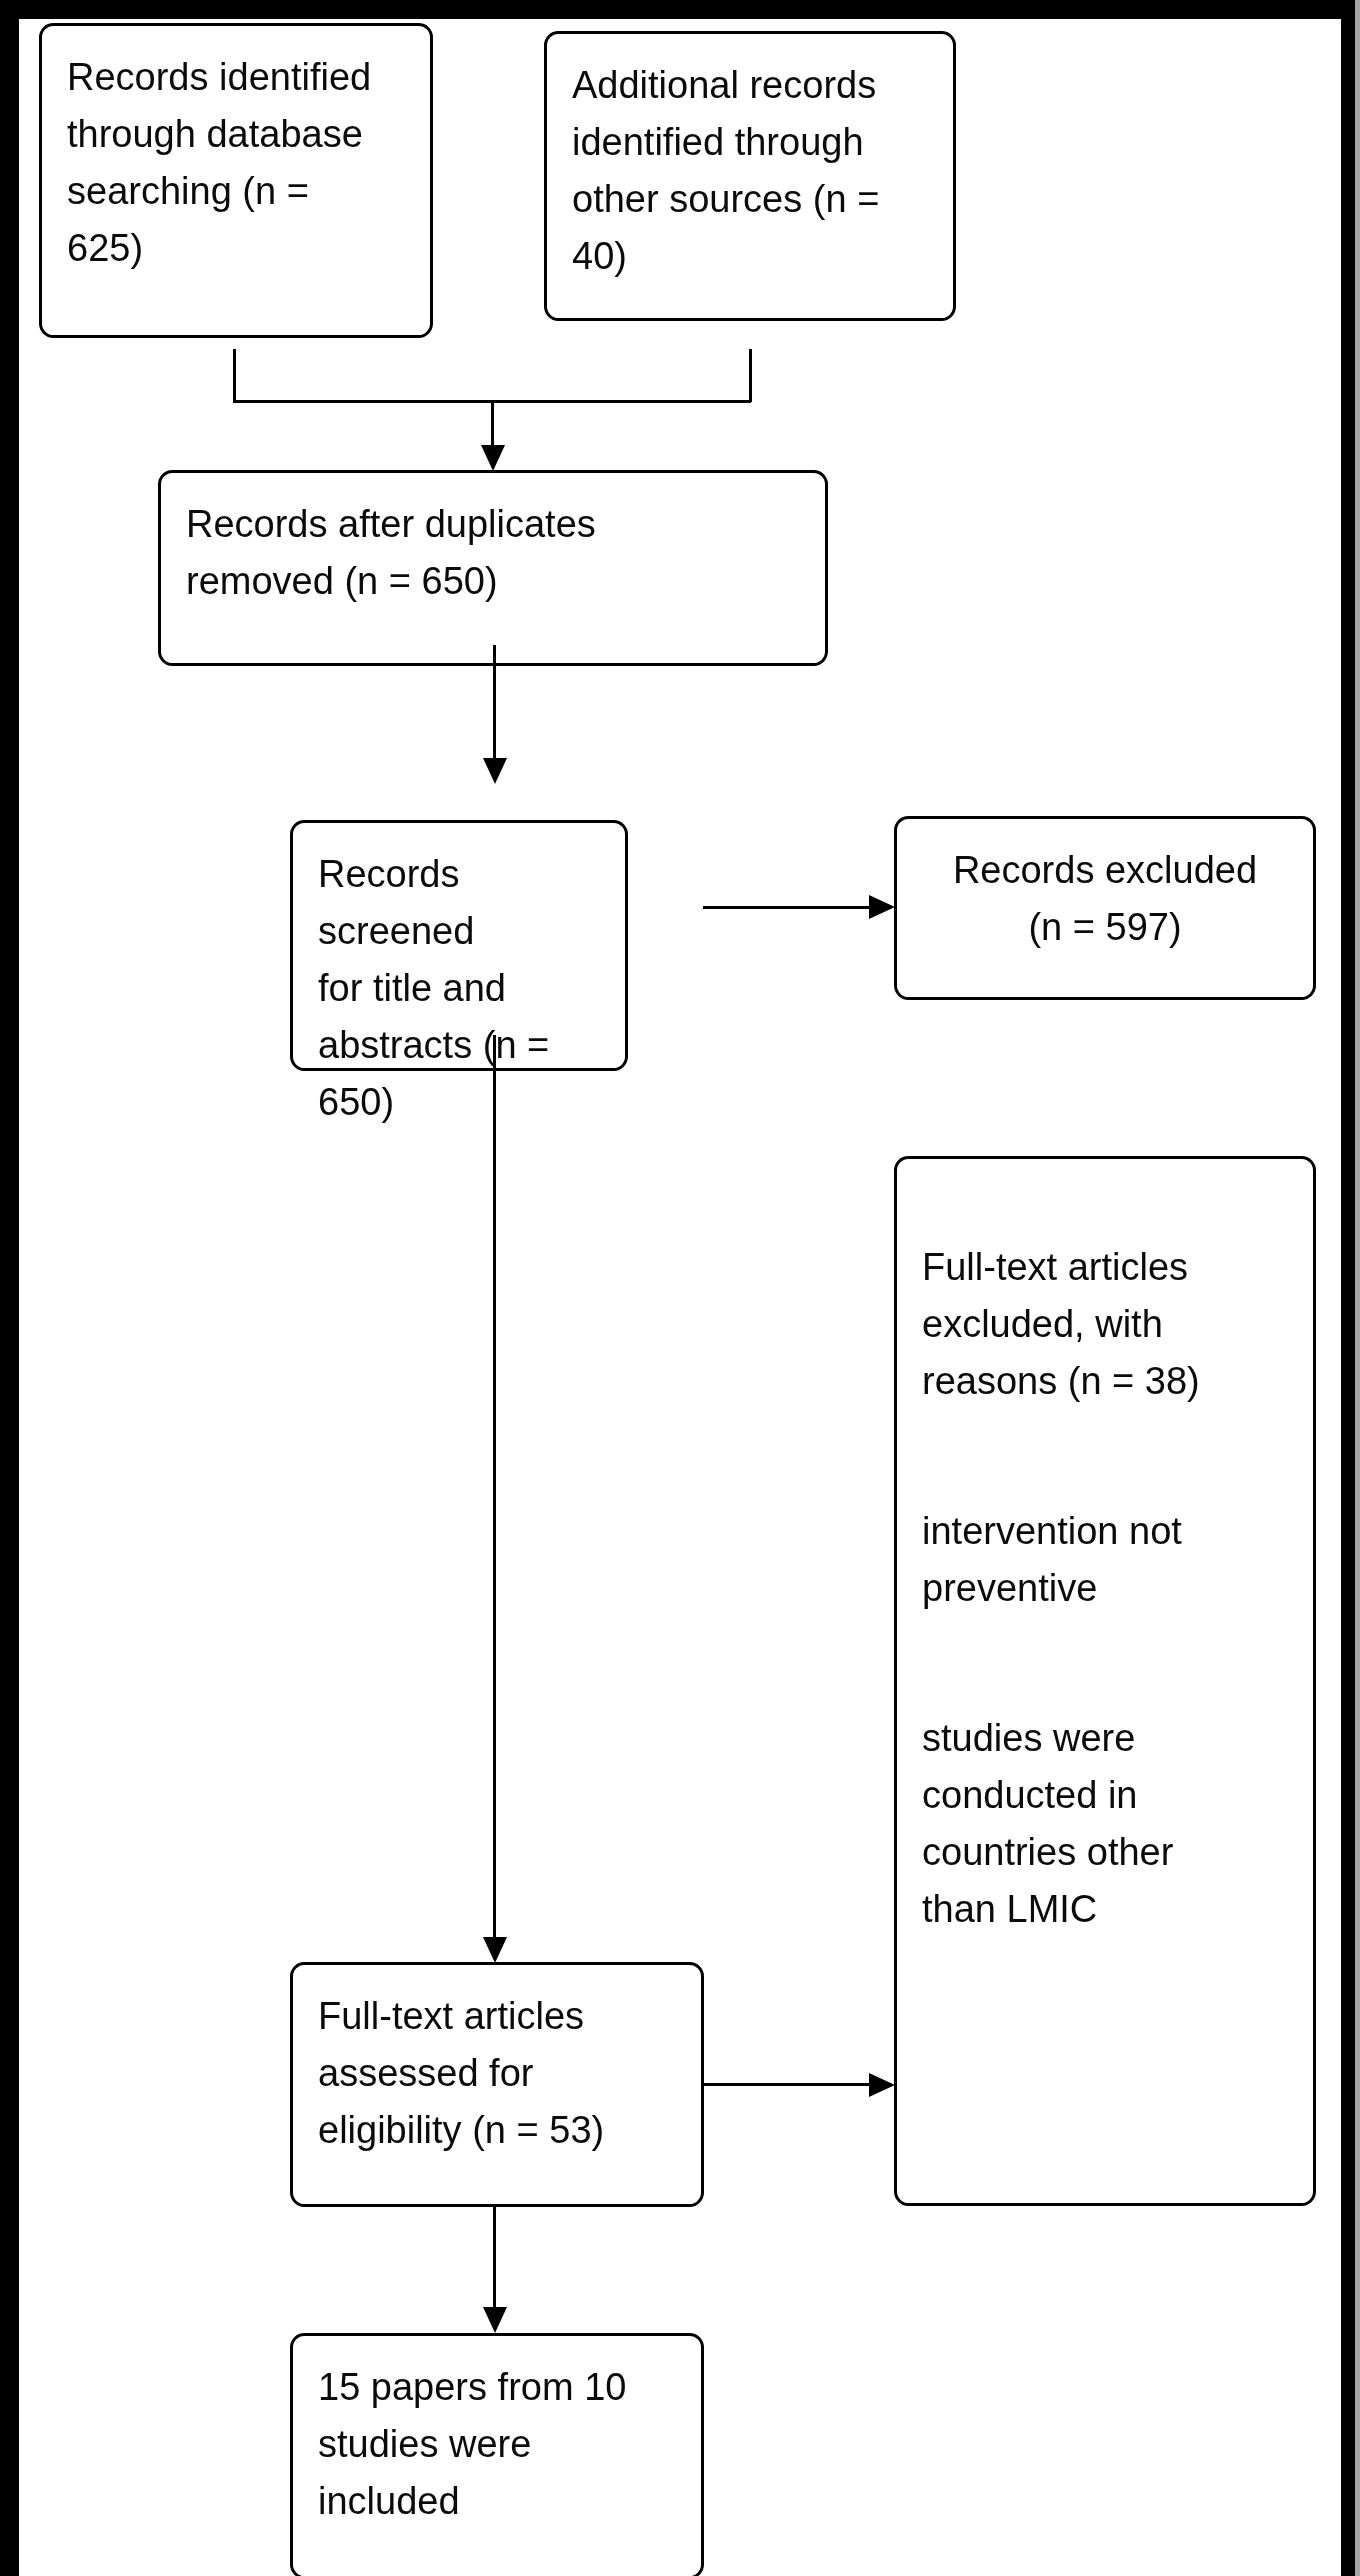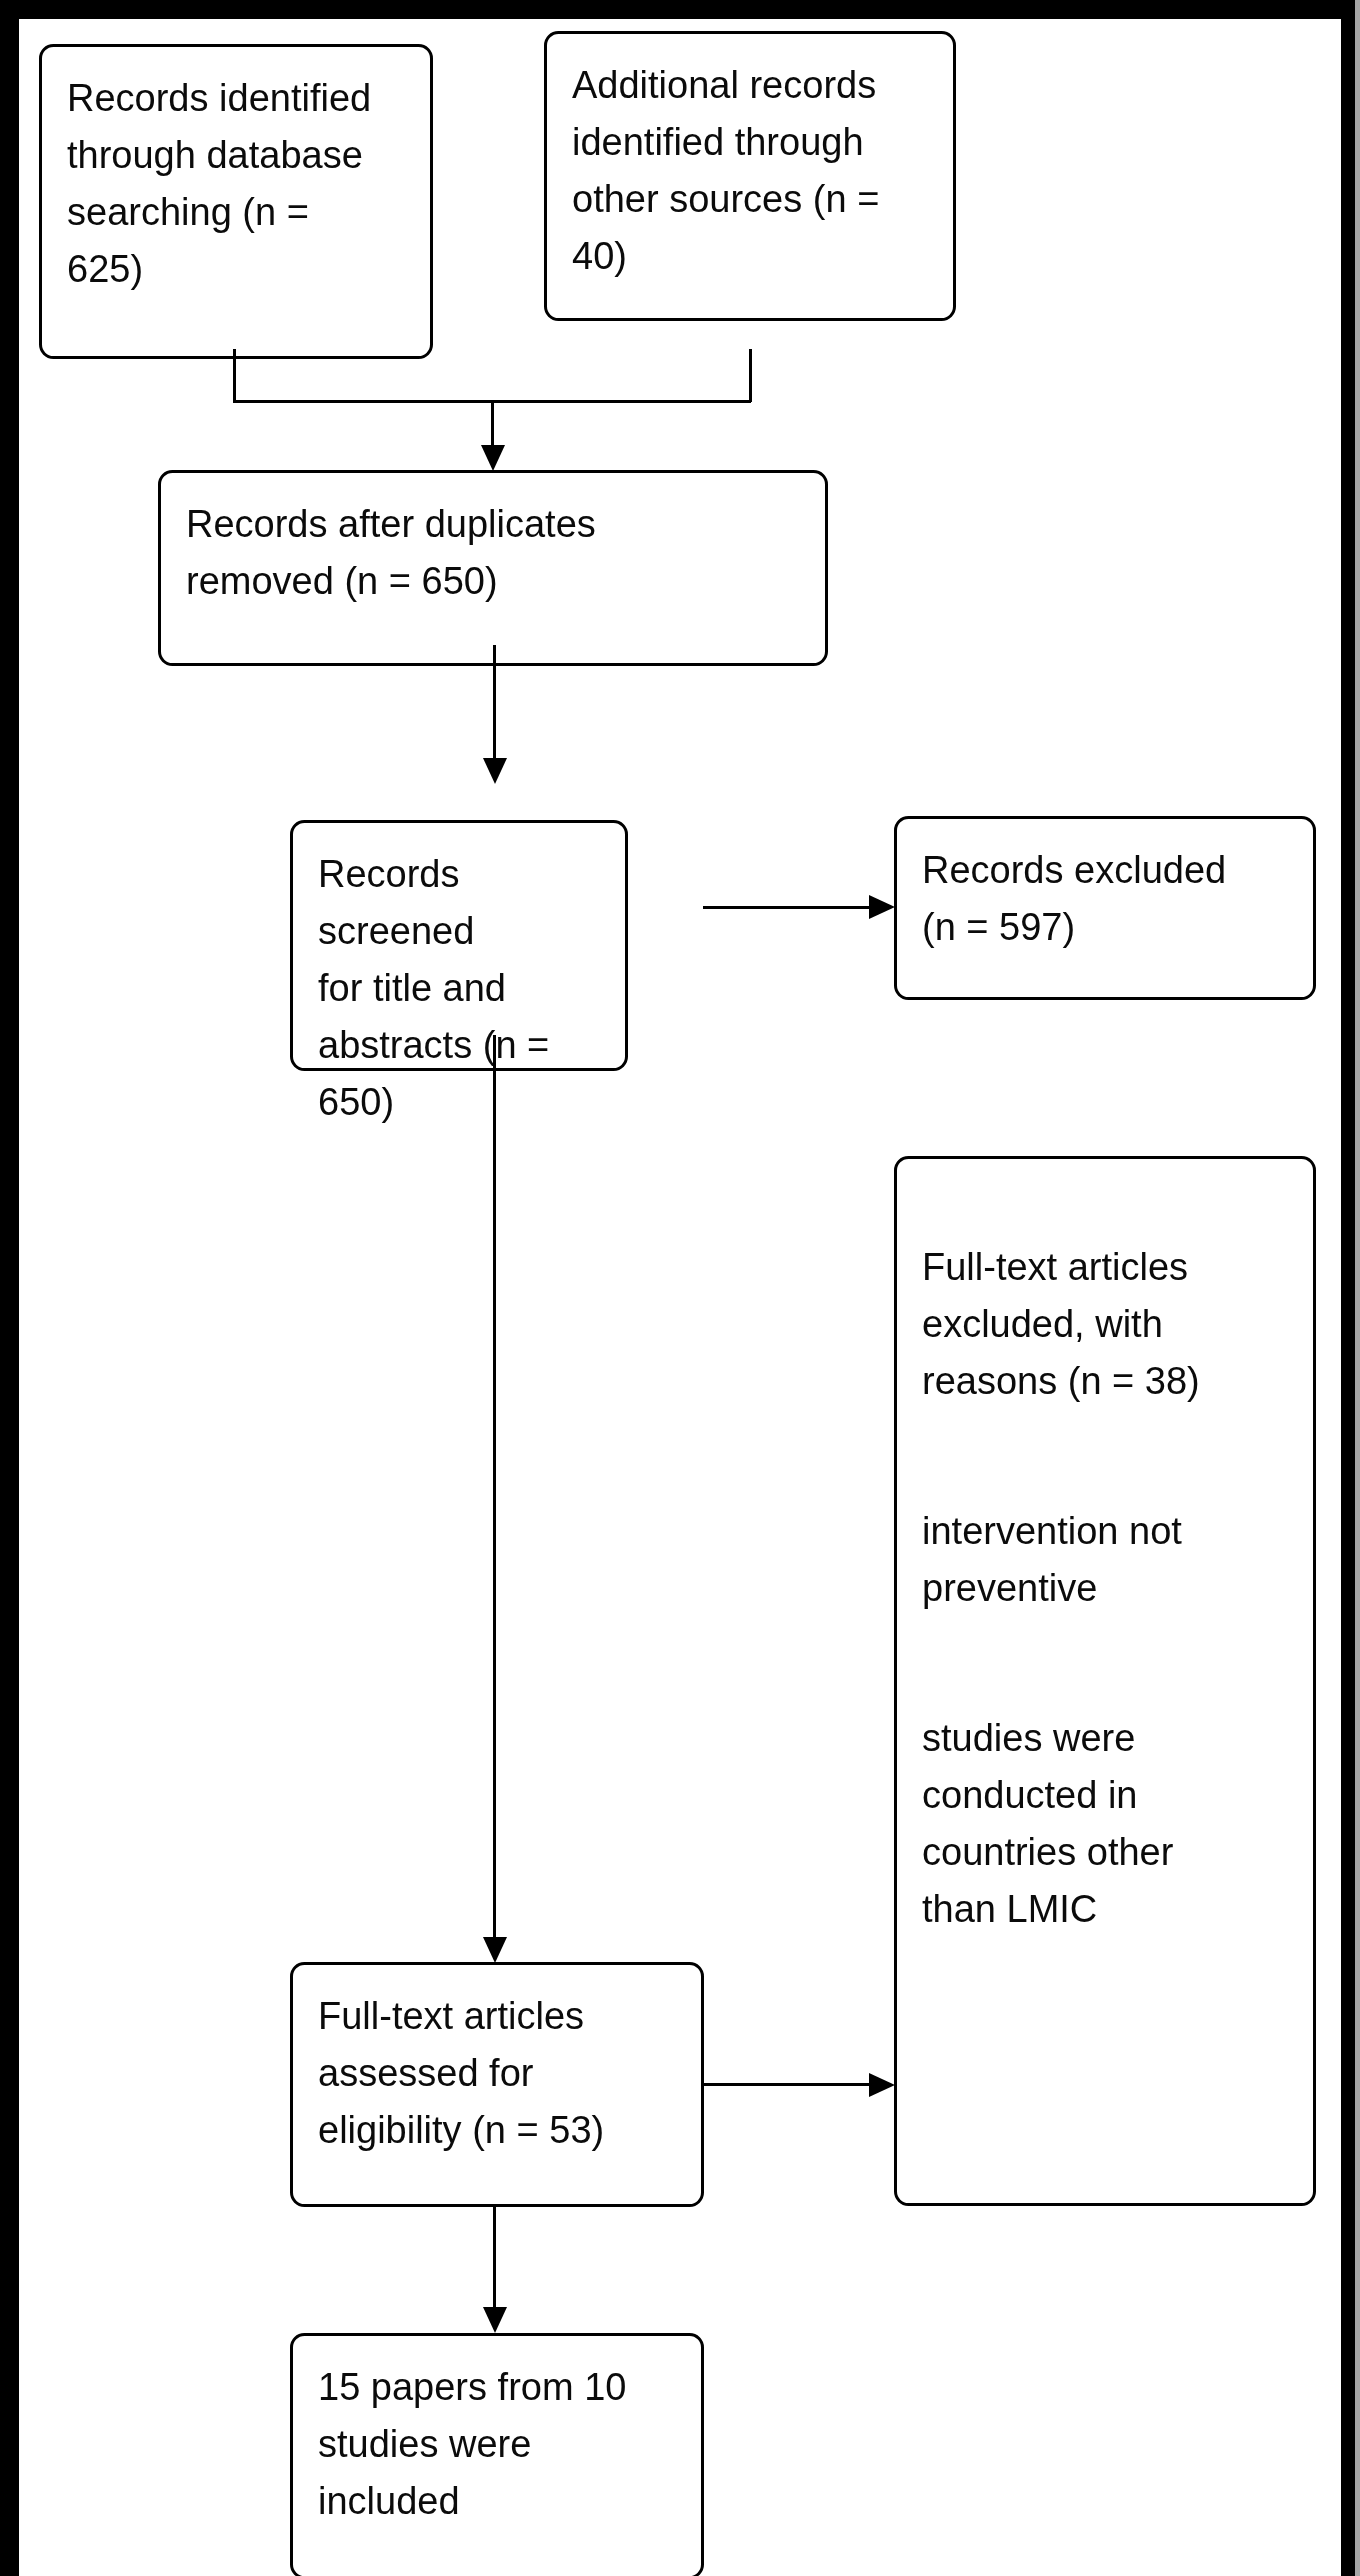--- a/index.html
+++ b/index.html
@@ -41,25 +41,25 @@
     border-top: 26px solid #000000;
   }
   .ah-right {
     position: absolute; width: 0; height: 0;
     border-top: 12px solid transparent;
     border-bottom: 12px solid transparent;
     border-left: 26px solid #000000;
   }
 
   
-  #box-identified-db     { left: 39px;   top: 44px;   width: 394px; height: 315px; }
+  #box-identified-db     { left: 39px;   top: 23px;   width: 394px; height: 315px; }
   #box-identified-other  { left: 544px; top: 31px;   width: 412px; height: 290px; }
   #box-after-duplicates  { left: 158px;  top: 470px;  width: 670px; height: 196px; }
   #box-screened          { left: 290px;  top: 820px; width: 338px; height: 251px; }
-  #box-records-excluded  { left: 894px; top: 816px; width: 422px; height: 184px; }
+  #box-records-excluded  { left: 894px; top: 816px; width: 422px; height: 184px; text-align: center; }
   #box-fulltext-assessed { left: 290px;  top: 1962px; width: 414px; height: 245px; }
   #box-fulltext-excluded { left: 894px; top: 1156px; width: 422px; height: 1050px; }
   #box-included          { left: 290px;  top: 2333px; width: 414px; height: 246px; }
 </style>
 </head>
 <body>
 
 <div id="canvas">
 
   <div class="box" id="box-identified-db">Records identified

